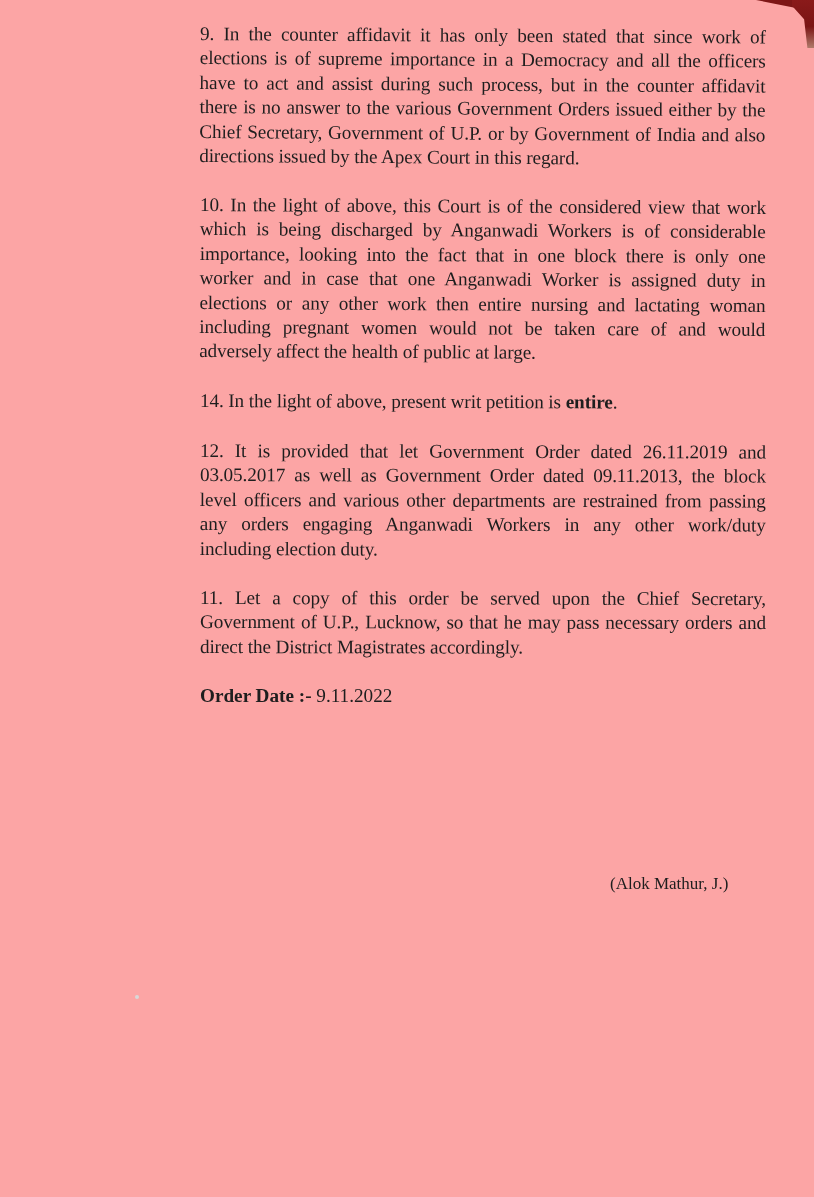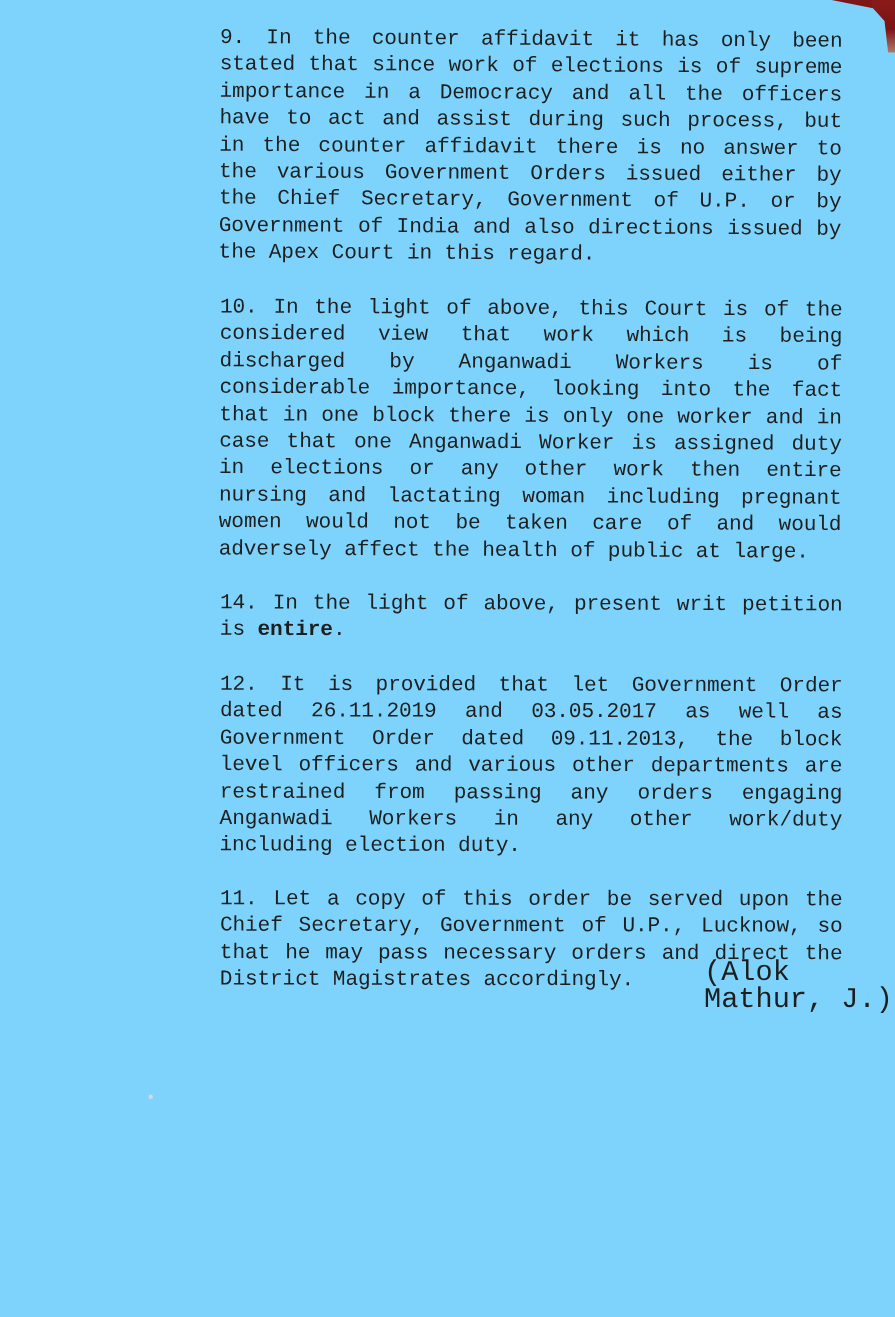--- a/index.html
+++ b/index.html
@@ -12,22 +12,21 @@
       height: 1197px;
       position: relative;
       overflow: hidden;
       font-family: "Liberation Serif", "DejaVu Serif", serif;
       color: #1e1e1e;
     }
     .page {
       position: absolute;
       left: 0; top: 0;
       width: 814px; height: 1197px;
-      background: #7dd3fc;
-      font-family: Liberation Mono, monospace;
+      background: #fca5a5;
     }
     .corner-fold {
       position: absolute;
       right: 0;
       top: 0;
       width: 22px;
       height: 48px;
       background: linear-gradient(180deg, #8a1a1a 0%, #7a1414 55%, #b07a6a 100%);
       clip-path: polygon(0 0, 100% 0, 100% 100%, 70% 100%, 55% 40%, 0 12%);
     }
@@ -59,23 +58,23 @@
     .para:nth-child(4) { transform: rotate(0.15deg); transform-origin: left top; }
     .para:nth-child(5) { transform: rotate(0.1deg); transform-origin: left top; }
     .bold { font-weight: bold; }
     .order-block {
       font-size: 19.2px;
       line-height: 24.4px;
       margin-top: 2px;
     }
     .signature {
       position: absolute;
-      left: 640px;
+      left: 610px;
       top: 872px;
-      font-size: 26px;
+      font-size: 17px;
       line-height: 24px;
     }
     .speck {
       position: absolute;
       left: 135px;
       top: 995px;
       width: 4px;
       height: 4px;
       border-radius: 50%;
       background: #d8d8d8;
@@ -93,18 +92,19 @@
 
     <p class="para"><span>10.</span> <span>In the light of above, this Court is of the considered view that work which is being discharged by Anganwadi Workers is of considerable importance, looking into the fact that in one block there is only one worker and in case that one Anganwadi Worker is assigned duty in elections or any other work then entire nursing and lactating woman including pregnant women would not be taken care of and would adversely affect the health of public at large.</span></p>
 
     <p class="para"><span>14.</span> <span>In the light of above, present writ petition is</span> <span class="bold">entire</span><span>.</span></p>
 
     <p class="para"><span>12.</span> <span>It is provided that let Government Order dated 26.11.2019 and 03.05.2017 as well as Government Order dated 09.11.2013, the block level officers and various other departments are restrained from passing any orders engaging Anganwadi Workers in any other work/duty including election duty.</span></p>
 
     <p class="para"><span>11.</span> <span>Let a copy of this order be served upon the Chief Secretary, Government of U.P., Lucknow, so that he may pass necessary orders and direct the District Magistrates accordingly.</span></p>
 
     <div class="order-block">
+      <div><span class="bold">Order Date :-</span> <span>9.11.2022</span></div>
     </div>
   </div>
 
   <div class="signature">(Alok Mathur, J.)</div>
   <div class="speck"></div>
 </div>
 
 </body></html>

